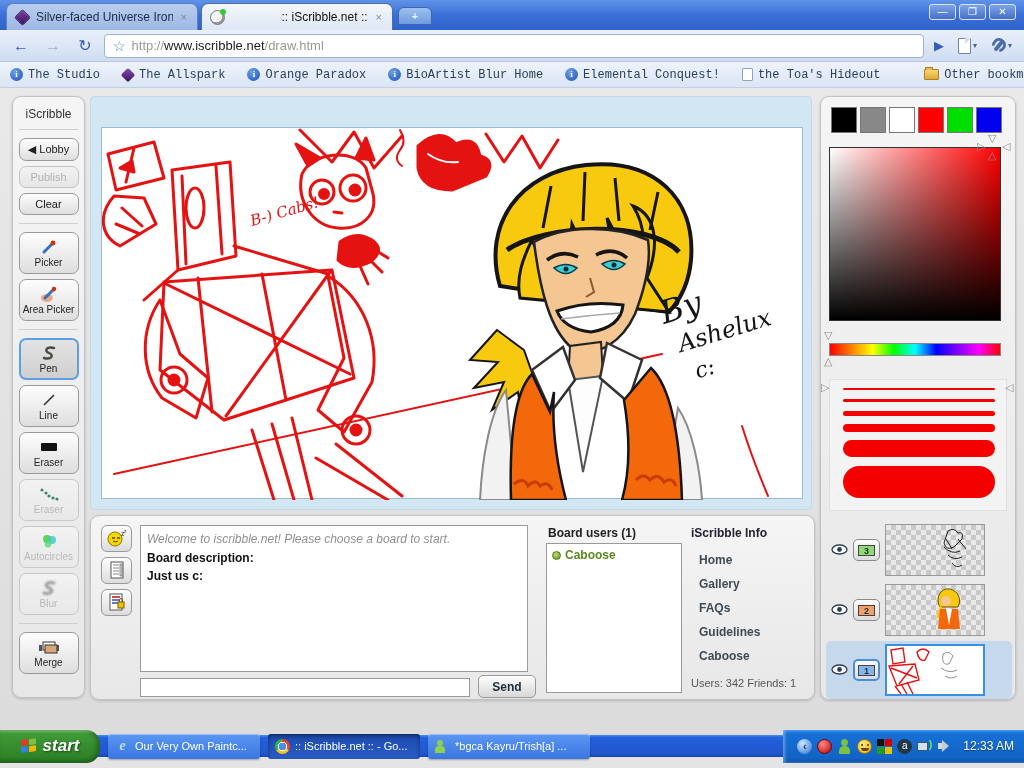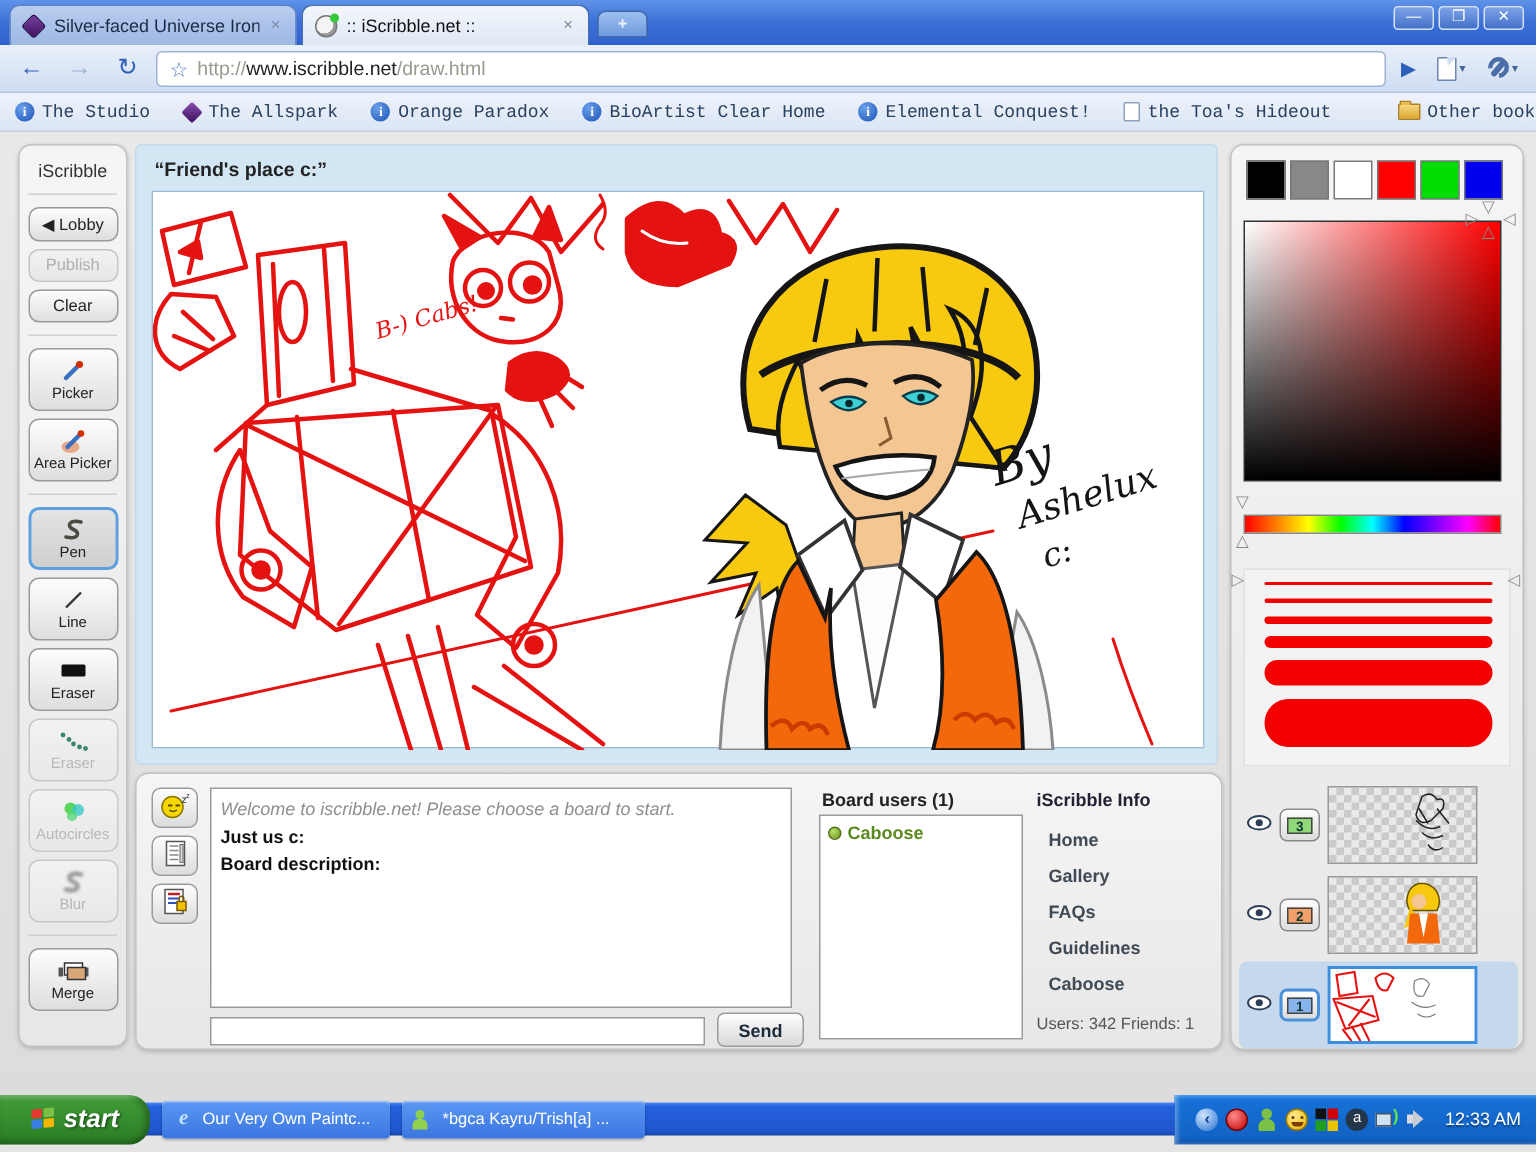--- a/index.html
+++ b/index.html
@@ -5,21 +5,21 @@
   * { margin:0; padding:0; box-sizing:border-box; }
   html,body { width:1024px; height:768px; overflow:hidden; }
   body { font-family:"Liberation Sans", sans-serif; font-size:11px; background:#e4e4e4; position:relative; }
 
   
   .titlebar { position:absolute; top:0; left:0; width:1024px; height:30px;
     background:linear-gradient(#5f93e8 0%, #3c6fd6 50%, #2f63cc 100%); }
   .tab { position:absolute; top:3px; height:27px; border-radius:7px 7px 0 0;
     display:flex; align-items:center; padding:0 8px; gap:6px; cursor:pointer; }
   .tab-inactive { background:linear-gradient(#b9cdee,#9db8e4); border:1px solid #5b82c4; border-bottom:none; color:#1c2b44; }
-  .tab-active { background:linear-gradient(#f4f7fb,#dde7f5); border:1px solid #4a6fae; border-bottom:none; color:#111; z-index:3; }
+  .tab-active { background:linear-gradient(#f4f7fb,#dde7f5); border:1px solid #4a6fae; border-bottom:none; color:#111; z-index:3;text-align:right; }
   .tab-title { flex:1; white-space:nowrap; overflow:hidden; font-size:12px; }
   .tab-close { color:#7a8aa5; font-size:11px; padding:0 2px; cursor:pointer; }
   .newtab-btn { position:absolute; top:7px; width:34px; height:18px; background:linear-gradient(#9dc0ef,#6f9bdd);
     border:1px solid #3e66a8; border-radius:6px 6px 0 0; color:#e8f1fb; text-align:center; line-height:17px; font-weight:bold; cursor:pointer; }
   .winbtns { position:absolute; top:4px; right:8px; display:flex; gap:3px; }
   .winbtn { width:27px; height:16px; border:1px solid #d7e4f7; border-radius:3px;
     background:linear-gradient(#7da3e8,#4570c8); color:#fff; font-size:10px; line-height:14px; text-align:center; cursor:pointer; }
   .favicon { width:15px; height:15px; flex:none; position:relative; }
   .fav-allspark { background:linear-gradient(135deg,#7b3fa0,#3c1260); border-radius:3px; transform:rotate(45deg) scale(.8); border:1px solid #2a0a46; }
   .fav-iscribble { background:radial-gradient(circle at 40% 40%, #f4f4f4 55%, #9a9a9a 56%); border-radius:50%; border:1px solid #777; }
@@ -214,21 +214,21 @@
   <div class="bm">
     <span class="ico-allspark"></span>
     <span>The Allspark</span>
   </div>
   <div class="bm">
     <span class="ico-info"></span>
     <span>Orange Paradox</span>
   </div>
   <div class="bm">
     <span class="ico-info"></span>
-    <span>BioArtist Clear Home</span>
+    <span>BioArtist Blur Home</span>
   </div>
   <div class="bm">
     <span class="ico-info"></span>
     <span>Elemental Conquest!</span>
   </div>
   <div class="bm">
     <span class="ico-page"></span>
     <span>the Toa's Hideout</span>
   </div>
   <div class="bm-spacer"></div>
@@ -329,21 +329,20 @@
             <rect x="18" y="5" width="3" height="6" fill="#555"></rect>
             <rect x="5" y="2" width="12" height="8" fill="#fff" stroke="#333"></rect>
             <rect x="7" y="5" width="12" height="8" fill="#d8a878" stroke="#333"></rect>
           </svg>
       </span>
       <span>Merge</span>
     </div>
   </div>
 
   <div class="canvas-panel">
-    <div class="board-title">“Friend's place c:”</div>
     <div class="draw-canvas">
       <svg width="702" height="372" viewBox="0 0 702 372">
         <g stroke="#e51212" stroke-width="3" fill="none" stroke-linecap="round" stroke-linejoin="round">
 
           <path d="M14 62 L6 26 L52 14 L62 50 Z M24 54 L32 20"></path>
           <path d="M18 40 l12 -7 l2 11 z" fill="#e51212"></path>
           <path d="M12 68 C-4 86 -2 108 18 118 L54 96 L42 70 Z M20 80 l20 18 M14 96 l24 10"></path>
 
           <path d="M70 42 L128 34 L134 128 L76 142 Z"></path>
           <ellipse cx="93" cy="80" rx="9" ry="20"></ellipse>
@@ -454,22 +453,22 @@
               <path d="M3 7 h8 M3 10 h8" stroke="#3050c0" stroke-width="1.4"></path>
               <rect x="9" y="9" width="6" height="6" fill="#f2c200" stroke="#7a5a00"></rect>
               <path d="M10.5 9 v-2 a1.5 1.5 0 0 1 3 0 v2" fill="none" stroke="#7a5a00"></path>
             </svg>
         </span>
       </div>
     </div>
 
     <div class="chat-log">
       <div class="c-italic">Welcome to iscribble.net! Please choose a board to start.</div>
+      <div class="c-bold">Board description:</div>
       <div class="c-bold">Just us c:</div>
-      <div class="c-bold">Board description:</div>
     </div>
     <input class="chat-input" value="" style="">
     <button class="send-btn">Send</button>
 
     <div class="bu-header">Board users (1)</div>
     <div class="user-list">
       <div class="user-item">
         <span class="presence-dot"></span>
         <span>Caboose</span>
       </div>
@@ -588,20 +587,24 @@
         <span style="background:#7bc143"></span>
       <span style="background:#3a7fe2"></span>
         <span style="background:#f2b705"></span>
     </span>
     <span>start</span>
   </div>
   <div class="task-btn" style="width:152px;">
     <span class="tico ie-ico">e</span>
     <span class="task-label">Our Very Own Paintc...</span>
   </div>
+  <div class="task-btn active" style="width:152px;">
+    <span class="tico chrome-ico"></span>
+    <span class="task-label">:: iScribble.net :: - Go...</span>
+  </div>
   <div class="task-btn" style="width:162px;">
     <span class="tico msn-ico"></span>
     <span class="task-label">*bgca Kayru/Trish[a] ...</span>
   </div>
   <div class="tray">
     <span class="tray-ico chev">‹</span>
     <span class="tray-ico alarm"></span>
     <span class="tray-ico buddy"></span>
     <span class="tray-ico smiley"></span>
     <span class="tray-ico squares">

